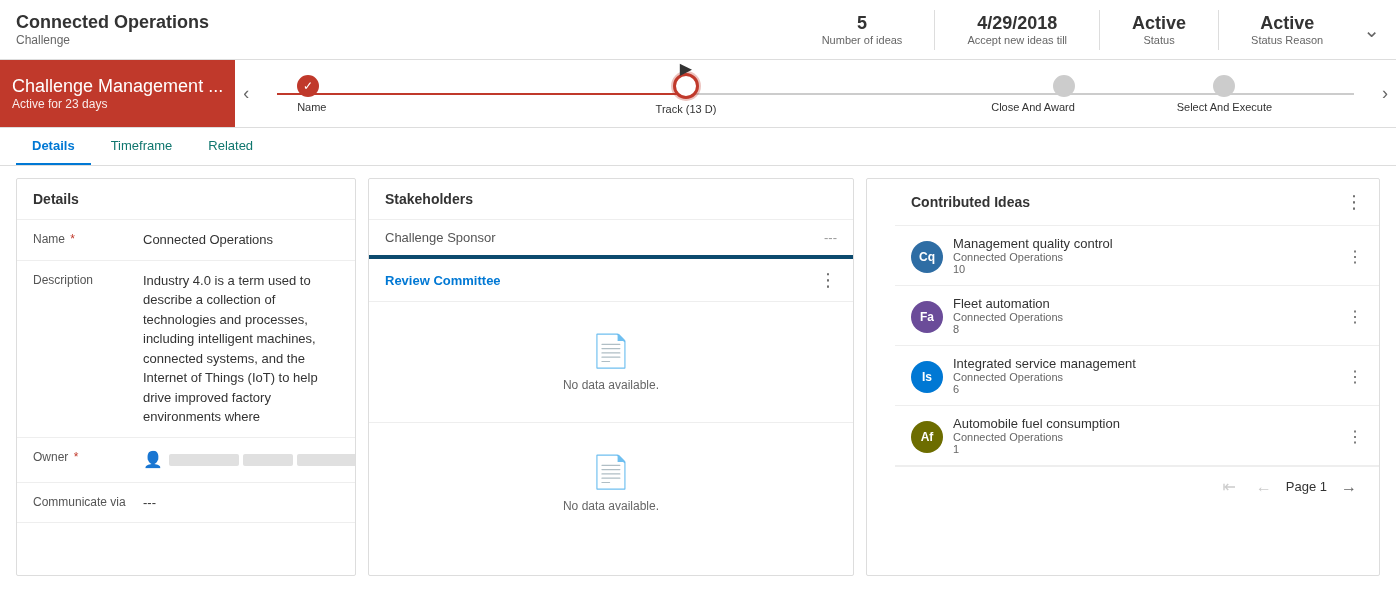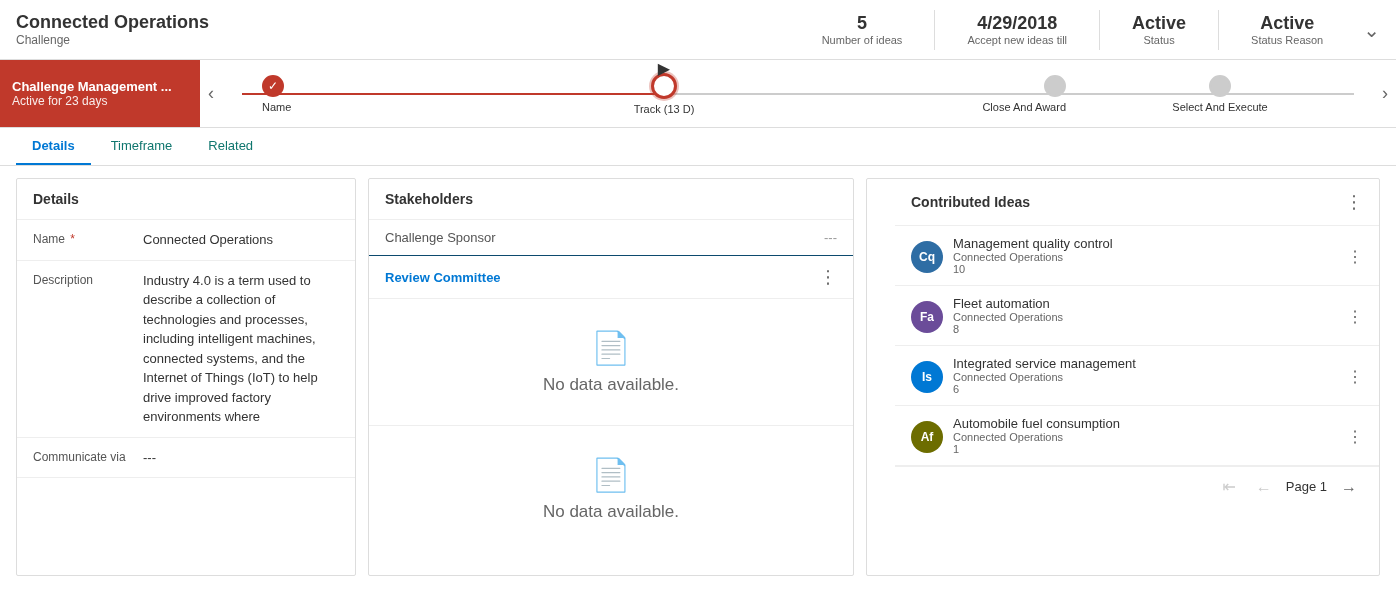--- a/index.html
+++ b/index.html
@@ -36,21 +36,21 @@
     .stage-nav-left {
       background: #c0392b;
       color: #fff;
       padding: 8px 12px;
       min-width: 200px;
       height: 100%;
       display: flex;
       flex-direction: column;
       justify-content: center;
     }
-    .stage-nav-left .challenge-label { font-size: 13px; font-weight: 700; }
+    .stage-nav-left .challenge-label { font-size: 18px; font-weight: 400; }
     .stage-nav-left .days-label { font-size: 12px; opacity: 0.9; }
     .stage-prev, .stage-next {
       background: none;
       border: none;
       font-size: 18px;
       color: #666;
       cursor: pointer;
       padding: 0 8px;
       height: 100%;
       display: flex;
@@ -226,21 +226,21 @@
       height: 12px;
       border-radius: 2px;
     }
 
     
     .stakeholder-row {
       display: flex;
       align-items: center;
       justify-content: space-between;
       padding: 10px 16px;
-      border-bottom: 1px solid #0c4a6e;
+      border-bottom: 4px solid #0c4a6e;
     }
     .stakeholder-label { font-size: 13px; color: #555; }
     .stakeholder-value { font-size: 13px; color: #999; }
     .review-committee-row {
       display: flex;
       align-items: center;
       justify-content: space-between;
       padding: 10px 16px;
       border-bottom: 1px solid #eee;
     }
@@ -248,21 +248,21 @@
     .no-data-area {
       display: flex;
       flex-direction: column;
       align-items: center;
       justify-content: center;
       padding: 30px;
       color: #999;
       gap: 8px;
     }
     .no-data-icon { font-size: 32px; color: #bbb; }
-    .no-data-text { font-size: 17px; color: #666; }
+    .no-data-text { font-size: 12px; color: #666; }
     .dots-menu { font-size: 18px; color: #666; cursor: pointer; }
 
     
     .idea-item {
       display: flex;
       align-items: center;
       padding: 10px 16px;
       border-bottom: 1px solid #eee;
       gap: 10px;
     }
@@ -403,20 +403,36 @@
         <span class="detail-required">*</span>
       </div>
       <div class="detail-value">Connected Operations</div>
     </div>
 
     <div class="detail-row">
       <div class="detail-label">Description</div>
       <div class="detail-value">Industry 4.0 is a term used to describe a collection of technologies and processes, including intelligent machines, connected systems, and the Internet of Things (IoT) to help drive improved factory environments where</div>
     </div>
 
+    <div class="detail-row">
+      <div class="detail-label">
+        <span>Owner</span>
+        <span class="detail-required">*</span>
+      </div>
+      <div class="detail-value">
+        <div class="owner-row">
+          <span class="owner-icon">👤</span>
+          <div class="owner-text-block">
+            <div class="owner-word" style="width:70px;"></div>
+            <div class="owner-word" style="width:50px;"></div>
+            <div class="owner-word" style="width:60px;"></div>
+          </div>
+        </div>
+      </div>
+    </div>
 
     <div class="detail-row">
       <div class="detail-label">Communicate via</div>
       <div class="detail-value">---</div>
     </div>
   </div>
 
   <div class="panel panel-mid">
     <div class="panel-header">Stakeholders</div>
 

